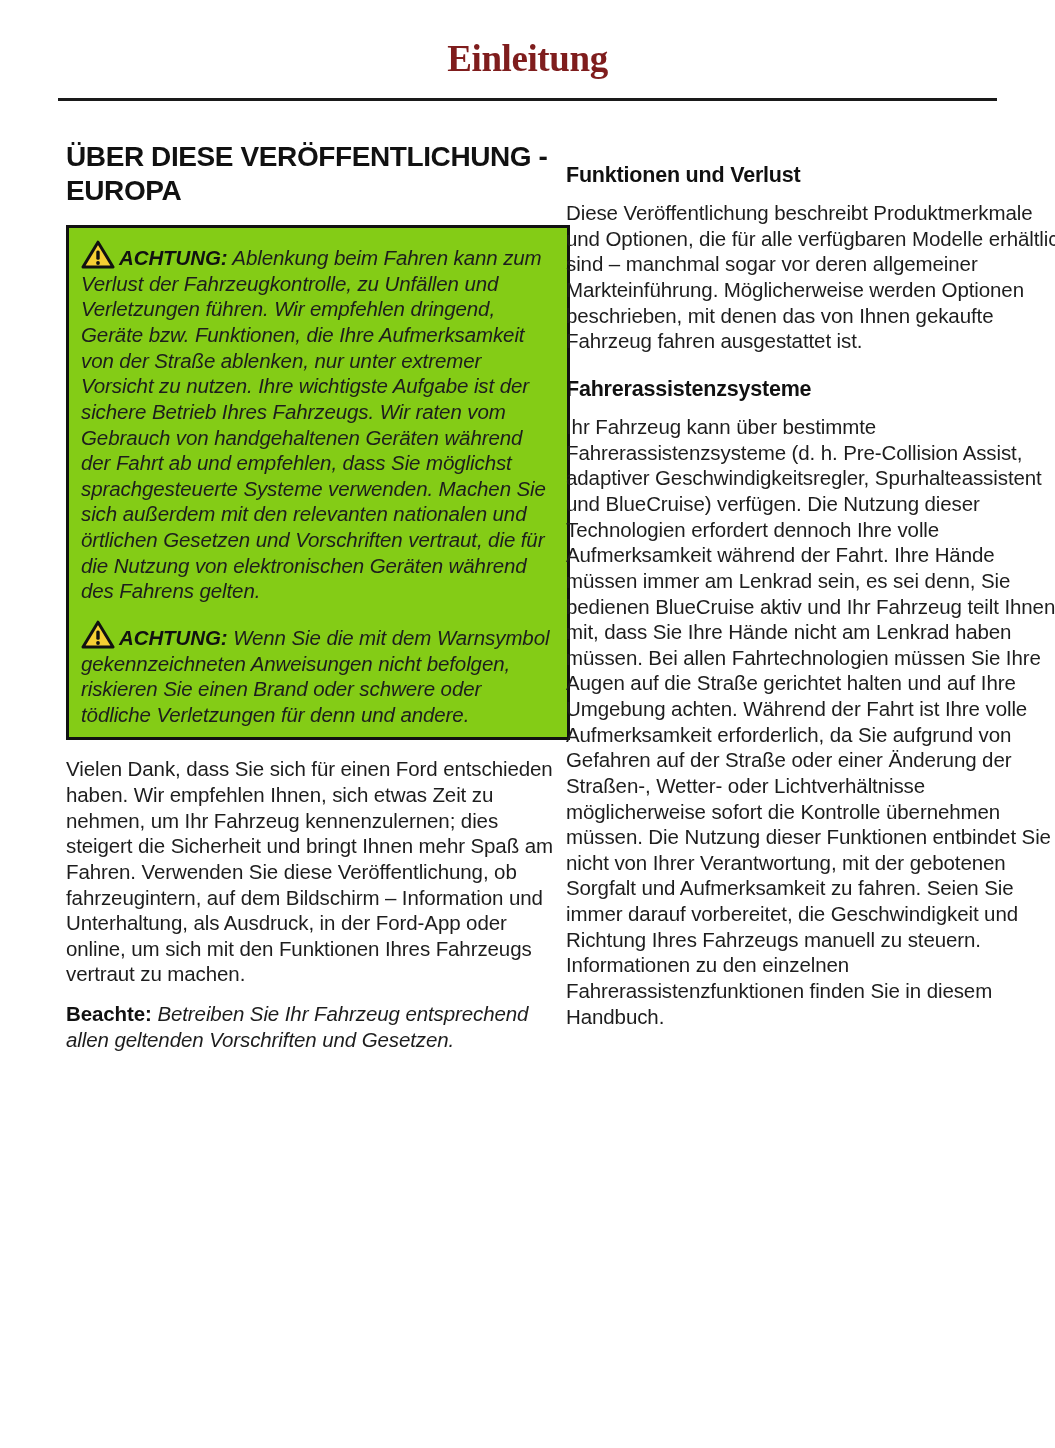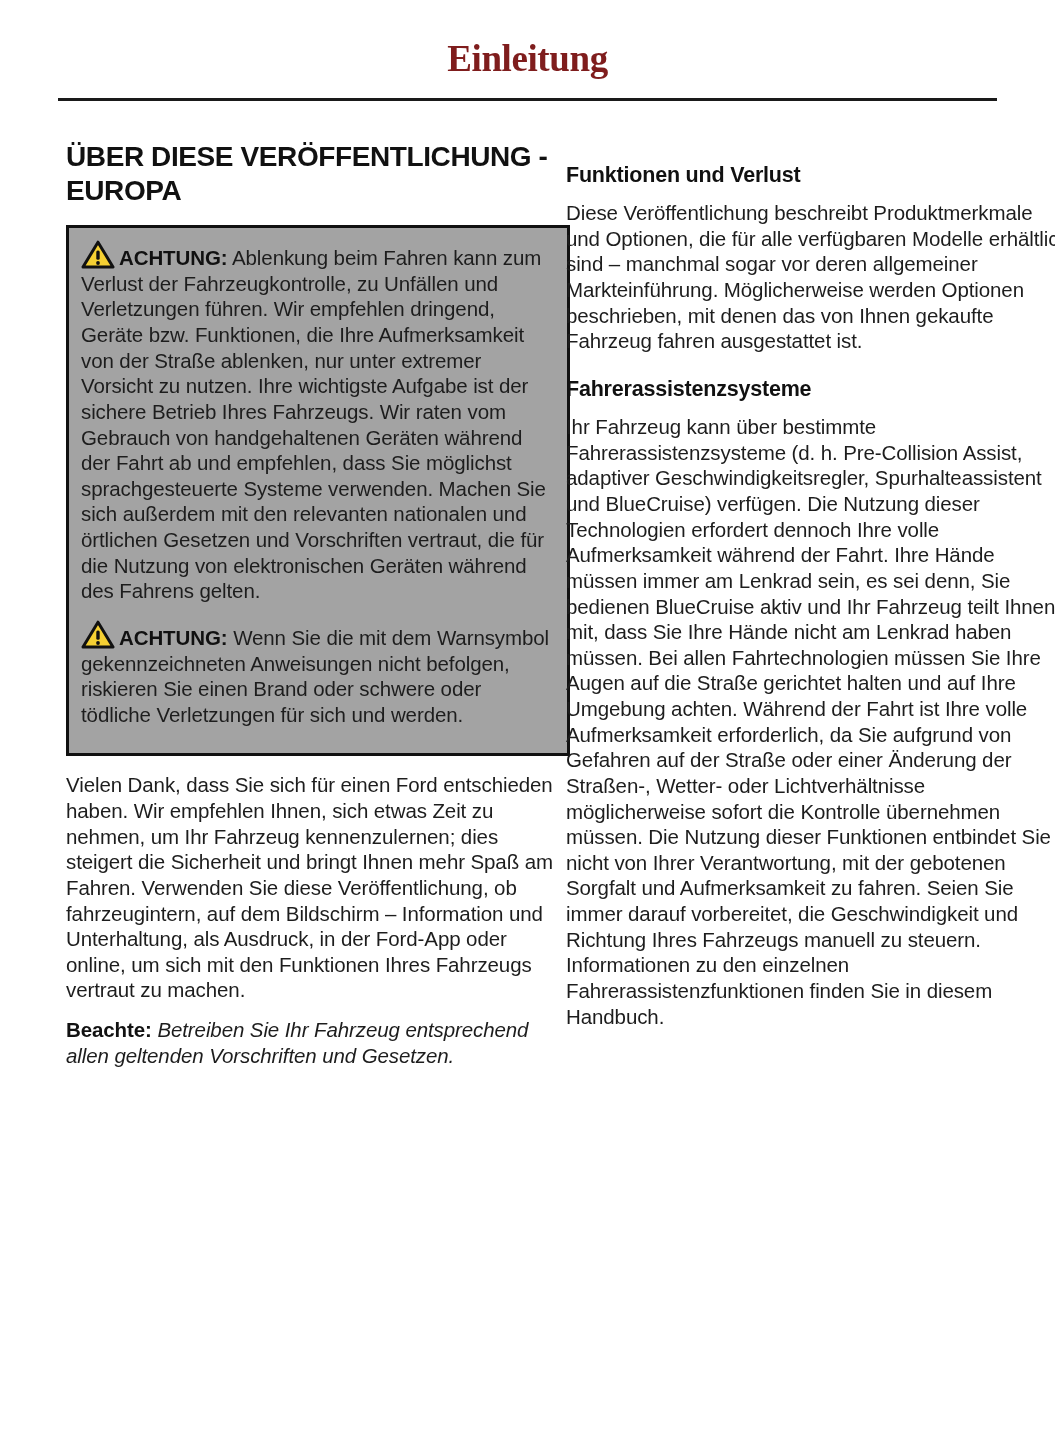--- a/index.html
+++ b/index.html
@@ -91,23 +91,24 @@
   }
   p.note .note-label {
     font-style: normal;
     font-weight: 700;
     color: #111111;
   }
 
   
   .warning-box {
     border: 3px solid #111111;
-    padding: 12px 12px 26px 12px;
+    padding: 12px 12px 10px 12px;
     margin: 0;
-    background: #a3a3a3;
+    background: #84cc16;
+    font-style: italic;
   }
   .warning-para {
     font-size: 20.5px;
     line-height: 1.25;
     margin: 0;
     letter-spacing: -0.1px;
     color: #1d1d1d;
   }
   .warning-para + .warning-para { margin-top: 16px; }
   .warning-label {
@@ -159,21 +160,21 @@
         </span><span class="warning-label">ACHTUNG:</span><span> Ablenkung beim Fahren kann zum Verlust der Fahrzeugkontrolle, zu Unfällen und Verletzungen führen. Wir empfehlen dringend, Geräte bzw. Funktionen, die Ihre Aufmerksamkeit von der Straße ablenken, nur unter extremer Vorsicht zu nutzen. Ihre wichtigste Aufgabe ist der sichere Betrieb Ihres Fahrzeugs. Wir raten vom Gebrauch von handgehaltenen Geräten während der Fahrt ab und empfehlen, dass Sie möglichst sprachgesteuerte Systeme verwenden. Machen Sie sich außerdem mit den relevanten nationalen und örtlichen Gesetzen und Vorschriften vertraut, die für die Nutzung von elektronischen Geräten während des Fahrens gelten.</span>
       </p>
 
       <p class="warning-para">
         <span class="warn-icon">
           <svg viewBox="0 0 34 30" width="34" height="30" xmlns="http://www.w3.org/2000/svg">
             <path d="M17 2.2 L32 27 L2 27 Z" fill="#F5D033" stroke="#111111" stroke-width="3" stroke-linejoin="round"></path>
             <rect x="15.3" y="10.5" width="3.4" height="9.2" rx="1.5" fill="#111111"></rect>
             <circle cx="17" cy="23" r="1.9" fill="#111111"></circle>
           </svg>
-        </span><span class="warning-label">ACHTUNG:</span><span> Wenn Sie die mit dem Warnsymbol gekennzeichneten Anweisungen nicht befolgen, riskieren Sie einen Brand oder schwere oder tödliche Verletzungen für sich und werden.</span>
+        </span><span class="warning-label">ACHTUNG:</span><span> Wenn Sie die mit dem Warnsymbol gekennzeichneten Anweisungen nicht befolgen, riskieren Sie einen Brand oder schwere oder tödliche Verletzungen für denn und andere.</span>
       </p>
 
     </div>
 
     <p class="body-text" style="margin-top:16px;">Vielen Dank, dass Sie sich für einen Ford entschieden haben.  Wir empfehlen Ihnen, sich etwas Zeit zu nehmen, um Ihr Fahrzeug kennenzulernen; dies steigert die Sicherheit und bringt Ihnen mehr Spaß am Fahren.  Verwenden Sie diese Veröffentlichung, ob fahrzeugintern, auf dem Bildschirm – Information und Unterhaltung, als Ausdruck, in der Ford-App oder online, um sich mit den Funktionen Ihres Fahrzeugs vertraut zu machen.</p>
 
     <p class="note"><span class="note-label">Beachte:</span><span> Betreiben Sie Ihr Fahrzeug entsprechend allen geltenden Vorschriften und Gesetzen.</span></p>
 
   </div>
 

